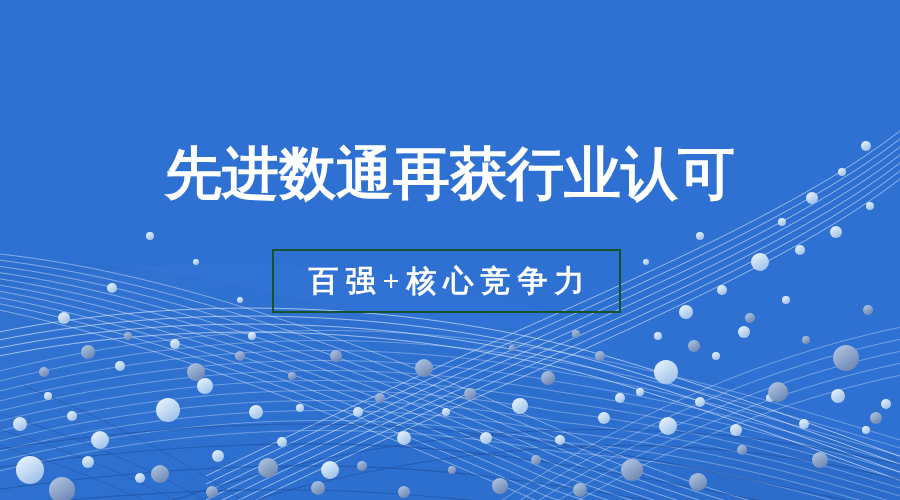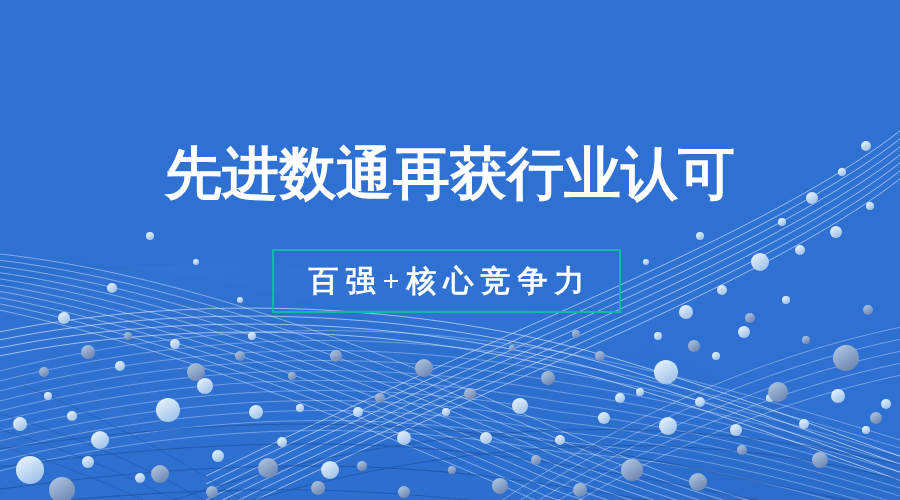--- a/index.html
+++ b/index.html
@@ -46,21 +46,21 @@
     letter-spacing: 0px;
     white-space: nowrap;
   }
   #subtitle-box {
     position: absolute;
     left: 272px;
     top: 249px;
     width: 349px;
     height: 64px;
     box-sizing: border-box;
-    border: 2px solid #14b8a6;
+    border: 2px solid #14532d;
     display: flex;
     align-items: center;
     justify-content: center;
   }
   #subtitle-text {
     color: #ffffff;
     font-family: "Liberation Serif", "DejaVu Serif", serif;
     font-weight: bold;
     font-size: 30px;
     line-height: 34px;

